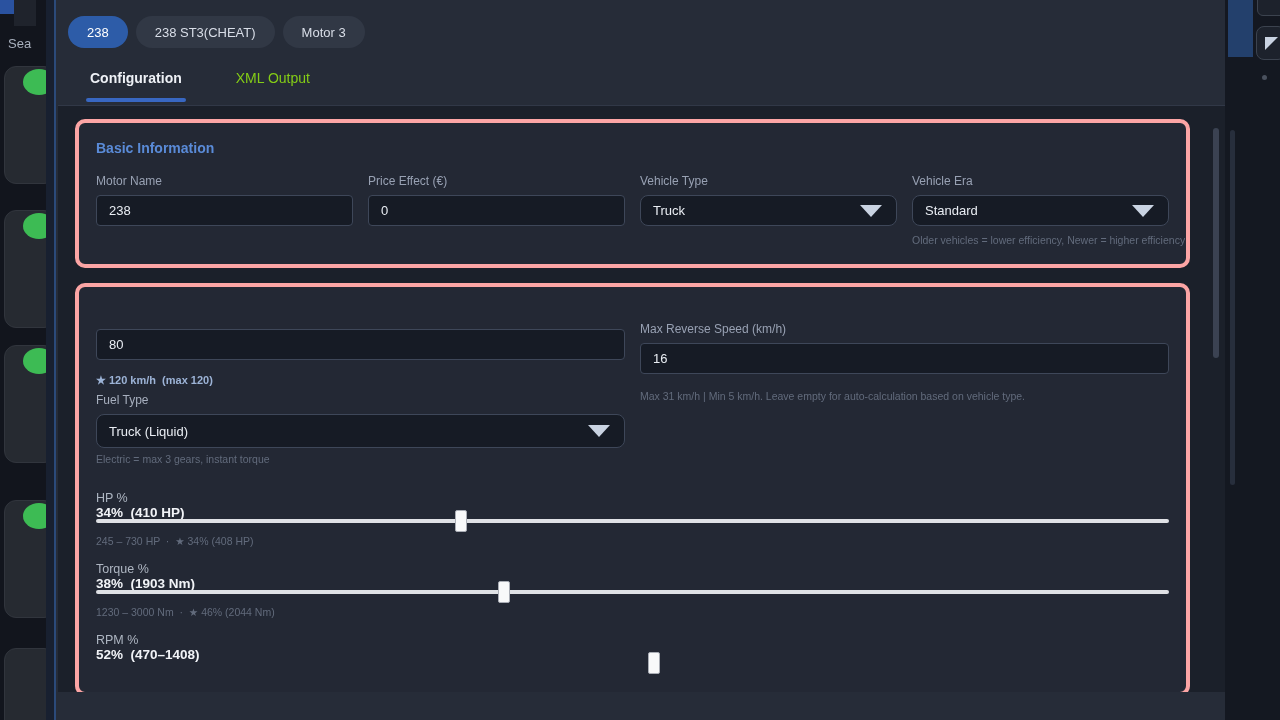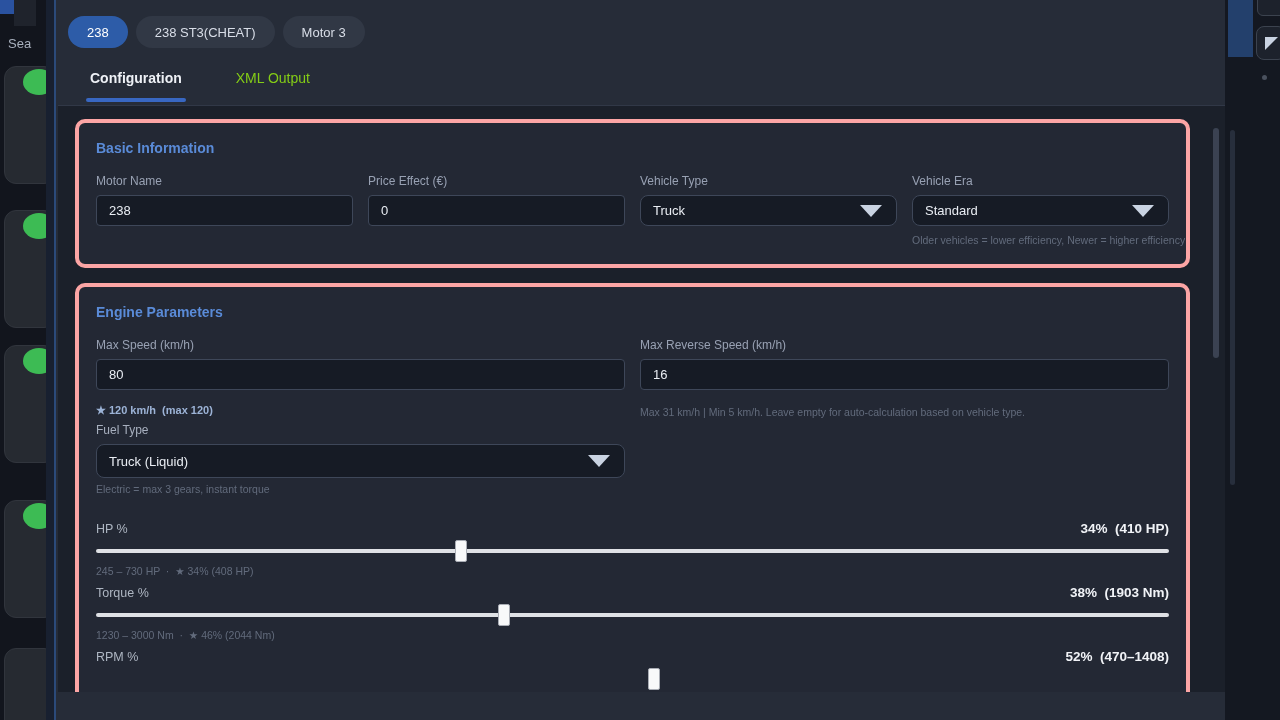--- a/index.html
+++ b/index.html
@@ -71,23 +71,23 @@
   .select.big { height:34px; }
   .chev { width:0; height:0; border-left:11px solid transparent; border-right:11px solid transparent;
     border-top:12px solid #c9d3e2; }
   .hint { font-size:10.5px; color:#626b7c; white-space:pre; }
   .star-hint { font-size:11px; font-weight:bold; color:#9cb3d6; white-space:pre; }
 
   .fuel-block { margin-top:6px; }
   .fuel-label { font-size:12px; color:#a7afbe; }
 
   .sliders { margin-top:26px; }
-  .slider-row { margin-top:8px; }
+  .slider-row { margin-top:15px; }
   .slider-row:first-child { margin-top:0; }
-  .slider-head { display:flex; justify-content:space-between; align-items:baseline; height:16px; }
+  .slider-head { display:flex; justify-content:space-between; align-items:baseline; height:16px;flex-direction:column; }
   .slider-label { font-size:12.5px; color:#aeb6c2; }
   .slider-value { font-size:13.5px; font-weight:bold; color:#f1f3f7; white-space:pre; }
   .track-wrap { position:relative; margin-top:3px; height:22px; }
   .track { position:absolute; left:0; right:0; top:9px; height:4px; background:#dfe1e5; border-radius:2px; }
   .thumb { position:absolute; top:0; width:12px; height:22px; background:#f8f9fa;
     border:1px solid #a9adb5; border-radius:2px; }
   .slider-hint { margin-top:3px; }
 
   .inner-scroll { position:absolute; left:1213px; top:128px; width:6px; height:230px;
     border-radius:3px; background:#3b4252; }
@@ -170,25 +170,23 @@
             <div class="select">
               <span>Standard</span>
               <span class="chev"></span>
             </div>
             <div class="hint" style="margin-top:8px">Older vehicles = lower efficiency, Newer = higher efficiency</div>
           </div>
         </div>
       </div>
 
       <div class="card">
-        <div class="card-title">Engine Parameters</div>
 
         <div class="field-row">
           <div class="field">
-            <div class="field-label">Max Speed (km/h)</div>
             <div class="text-input">80</div>
             <div class="star-hint" style="margin-top:14px">★ 120 km/h  (max 120)</div>
             <div class="fuel-block">
               <div class="fuel-label">Fuel Type</div>
               <div class="select big">
                 <span>Truck (Liquid)</span>
                 <span class="chev"></span>
               </div>
               <div class="hint" style="margin-top:5px">Electric = max 3 gears, instant torque</div>
             </div>

